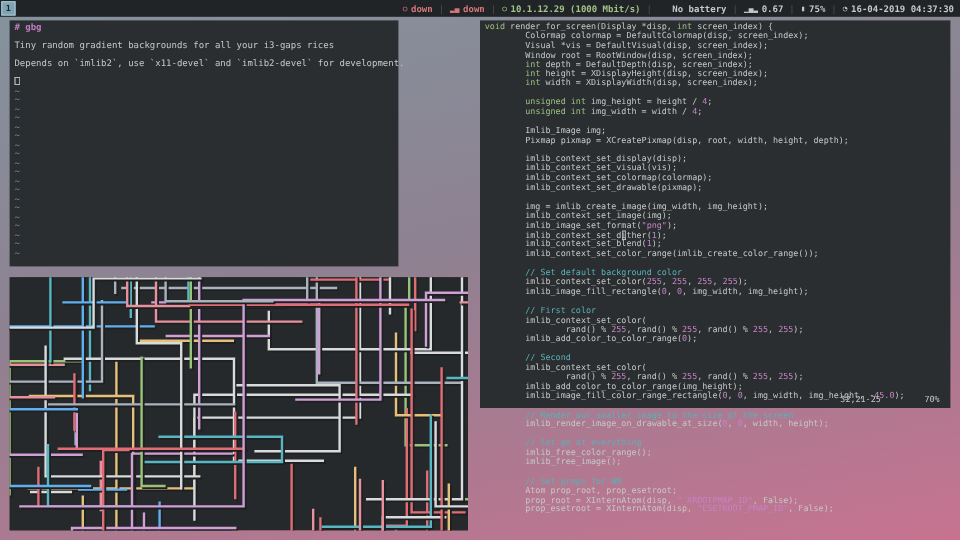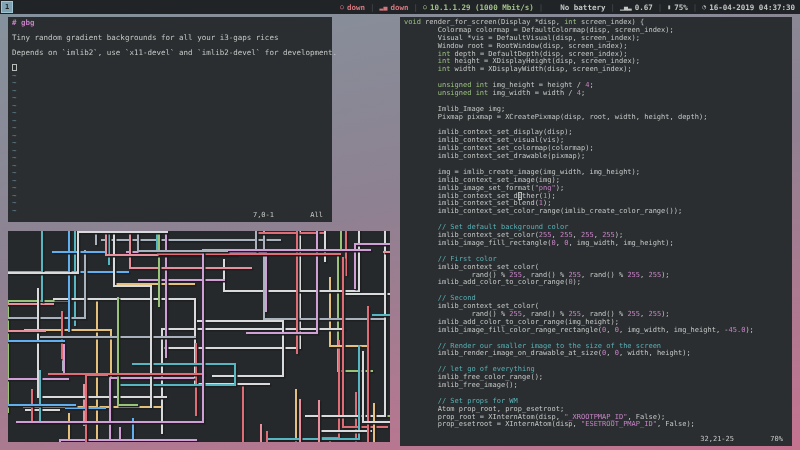--- a/index.html
+++ b/index.html
@@ -22,21 +22,21 @@
     display:flex; align-items:center; justify-content:center;
   }
   .bar-right { margin-left:auto; display:flex; align-items:center; gap:5px; padding-right:5px; white-space:nowrap; }
   .bar-item { display:flex; align-items:center; gap:3px; font-weight:bold; }
   .bar-item .glyph { font-size:6.5px; }
   .bar-sep { color:#4d5154; font-weight:normal; }
   
   .window { position:absolute; background:var(--term_bg); }
   .win-readme { left:8px;  top:17px;  width:324px; height:205px; }
   .win-art    { left:8px;  top:231px; width:382px; height:211px; }
-  .win-code   { left:400px; top:17px; width:392px; height:429px; }
+  .win-code   { left:400px; top:17px; width:392px; height:323px; }
   .buffer { padding:2px 0 0 4px; white-space:pre; }
   .win-readme .line { height:7.5px; line-height:7.5px; font-size:7.5px; color:var(--fg); }
   .win-code   .line { height:7.9px; line-height:7.9px; font-size:7px;   color:var(--fg); }
   .seg-p { color:var(--fg); }
   .seg-k { color:var(--kw); }
   .seg-n { color:var(--lit); }
   .seg-s { color:var(--lit); }
   .seg-c { color:var(--comment); }
   .seg-h { color:var(--heading); font-weight:bold; }
   .seg-t { color:var(--tilde); }
@@ -60,21 +60,21 @@
           <span>down</span>
         </span>
         <span class="bar-sep">|</span>
         <span class="bar-item" style="color: rgb(213, 118, 125);">
           <span class="glyph">▂▄</span>
           <span>down</span>
         </span>
         <span class="bar-sep">|</span>
         <span class="bar-item" style="color: rgb(163, 194, 137);">
           <span class="glyph">○</span>
-          <span>10.1.1.29 (1000 Mbit/s)</span>
+          <span>10.1.12.29 (1000 Mbit/s)</span>
         </span>
         <span class="bar-sep">|</span>
         <span class="bar-item" style="color: rgb(197, 200, 198); padding-left: 12px;">
           <span>No battery</span>
         </span>
         <span class="bar-sep">|</span>
         <span class="bar-item" style="color: rgb(197, 200, 198);">
           <span class="glyph">▁▄▂</span>
           <span>0.67</span>
         </span>
@@ -86,24 +86,20 @@
         <span class="bar-sep">|</span>
         <span class="bar-item" style="color: rgb(197, 200, 198);">
           <span class="glyph">◔</span>
           <span>16-04-2019 04:37:30</span>
         </span>
       </div>
   </div>
 
   <div class="window win-readme">
     <div class="buffer"><div class="line"><span class="seg-h"># gbg</span></div><div class="line">&nbsp;</div><div class="line"><span class="seg-p">Tiny random gradient backgrounds for all your i3-gaps rices</span></div><div class="line">&nbsp;</div><div class="line"><span class="seg-p">Depends on `imlib2`, use `x11-devel` and `imlib2-devel` for development.</span></div><div class="line">&nbsp;</div><div class="line"><span class="seg-cur"> </span></div><div class="line"><span class="seg-t">~</span></div><div class="line"><span class="seg-t">~</span></div><div class="line"><span class="seg-t">~</span></div><div class="line"><span class="seg-t">~</span></div><div class="line"><span class="seg-t">~</span></div><div class="line"><span class="seg-t">~</span></div><div class="line"><span class="seg-t">~</span></div><div class="line"><span class="seg-t">~</span></div><div class="line"><span class="seg-t">~</span></div><div class="line"><span class="seg-t">~</span></div><div class="line"><span class="seg-t">~</span></div><div class="line"><span class="seg-t">~</span></div><div class="line"><span class="seg-t">~</span></div><div class="line"><span class="seg-t">~</span></div><div class="line"><span class="seg-t">~</span></div><div class="line"><span class="seg-t">~</span></div><div class="line"><span class="seg-t">~</span></div><div class="line"><span class="seg-t">~</span></div><div class="line"><span class="seg-t">~</span></div></div>
-    <div class="ruler">
-      <span class="pos">7,0-1</span>
-      <span class="scroll">All</span>
-    </div>
   </div>
 
   <div class="window win-art">
     <svg width="382" height="211" viewBox="0 0 382 211">
         <rect x="0" y="0" width="382" height="211" fill="#26292b"></rect>
         <path d="M259 200 V350 H129" stroke="#1d1f20" stroke-width="2" fill="none" transform="translate(1.5,1.5)"></path>
         <path d="M259 200 V350 H129" stroke="#e06c75" stroke-width="2" fill="none"></path>
         <path d="M93 9 H273" stroke="#1d1f20" stroke-width="2" fill="none" transform="translate(1.5,1.5)"></path>
         <path d="M93 9 H273" stroke="#aab2bd" stroke-width="2" fill="none"></path>
         <path d="M106 53 H187" stroke="#1d1f20" stroke-width="2" fill="none" transform="translate(1.5,1.5)"></path>

